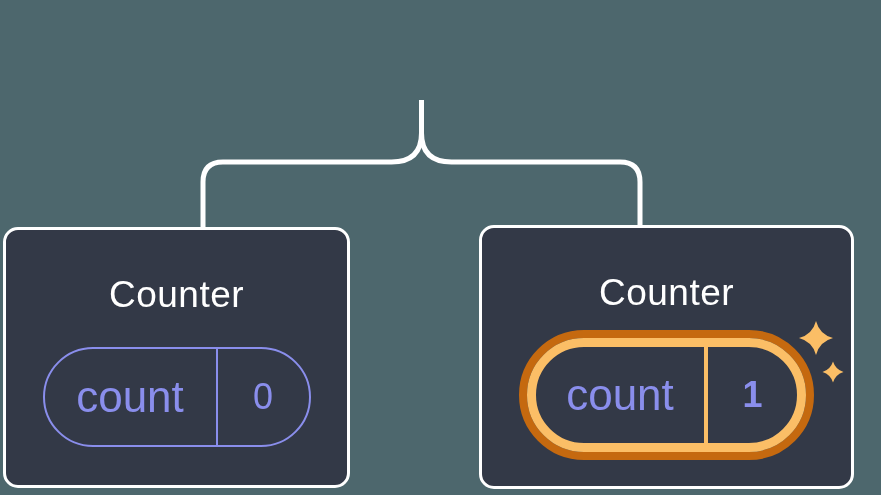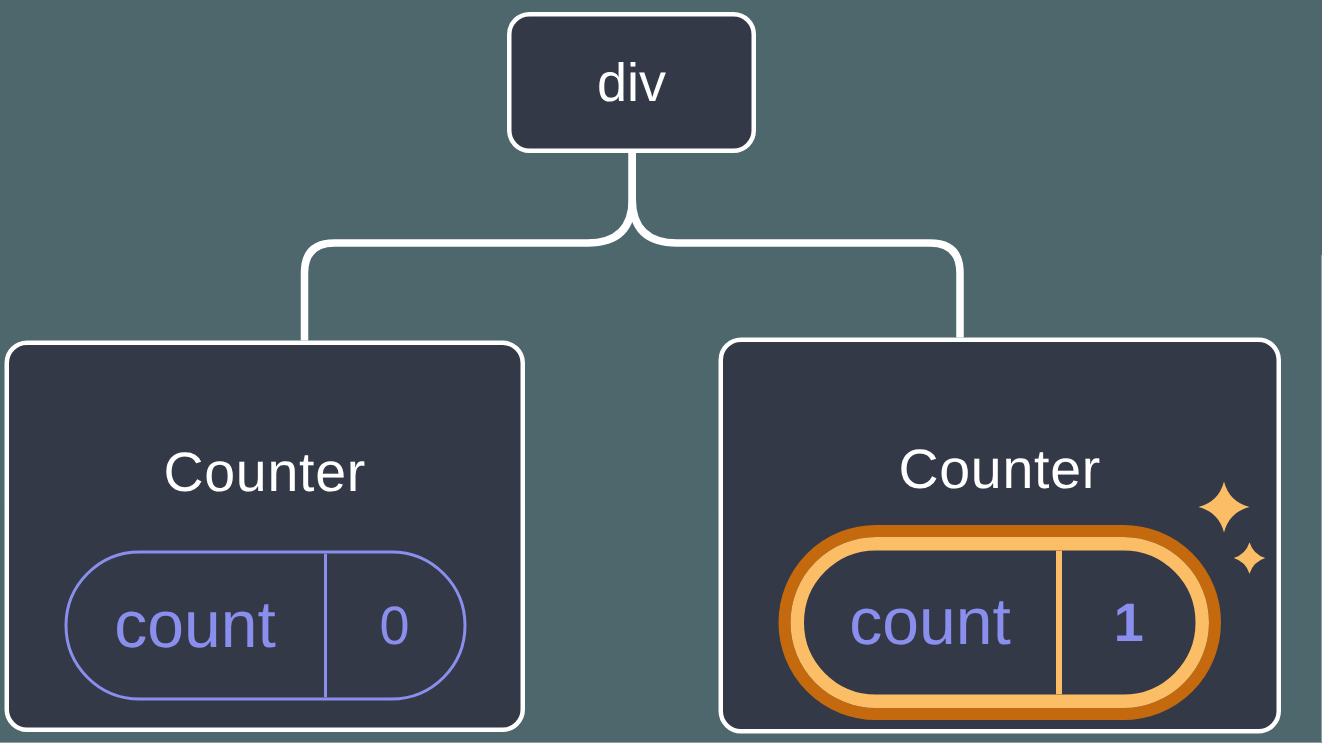--- a/index.html
+++ b/index.html
@@ -50,21 +50,21 @@
     width: 347px;
     height: 261px;
   }
   .node-counter-right {
     left: 479px;
     top: 225px;
     width: 375px;
     height: 264px;
   }
   .node-title {
-    margin-top: 66px;
+    margin-top: 46px;
     color: #FFFFFF;
     font-size: 37px;
     font-weight: 500;
     line-height: 37px;
     letter-spacing: 0.5px;
   }
   
   .pill-plain {
     margin-top: 34px;
     box-sizing: border-box;
@@ -144,23 +144,20 @@
 </head>
 <body>
 
 <div class="stage">
 
   <svg class="connectors" viewBox="0 0 881 495" xmlns="http://www.w3.org/2000/svg">
     <path d="M421.5 100 V133 Q421.5 162 391.5 162 H223 Q203 162 203 182 V227" fill="none" stroke="#FFFFFF" stroke-width="5"></path>
     <path d="M421.5 100 V133 Q421.5 162 451.5 162 H620 Q640 162 640 182 V225" fill="none" stroke="#FFFFFF" stroke-width="5"></path>
   </svg>
 
-  <div class="node node-root">
-    <span class="root-label">div</span>
-  </div>
 
   <div class="node node-counter-left">
     <div class="node-title">Counter</div>
     <div class="pill-plain">
       <div class="pill-key-cell">
         <span class="pill-key">count</span>
       </div>
       <div class="pill-divider"></div>
       <div class="pill-value-cell">
         <span class="pill-value">0</span>

